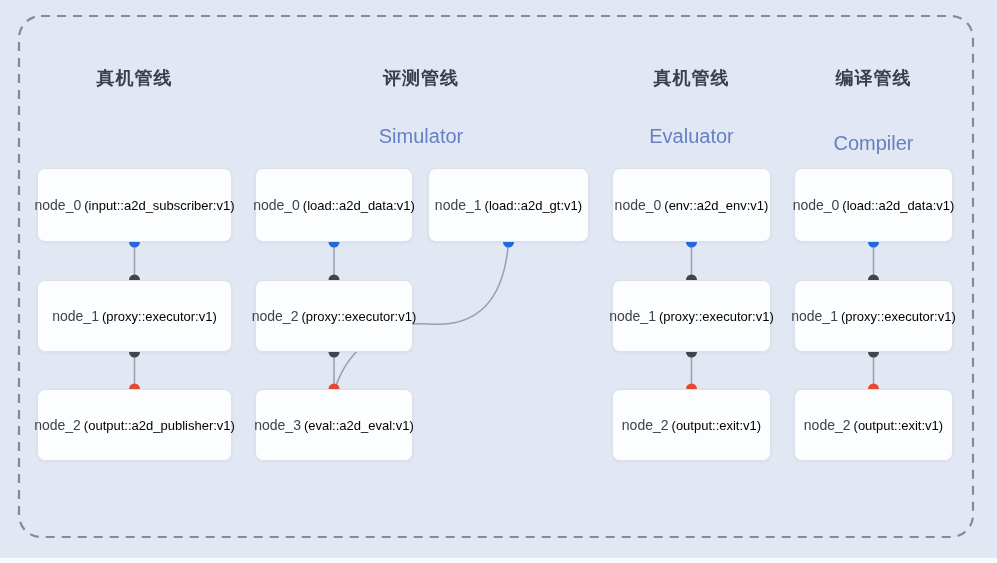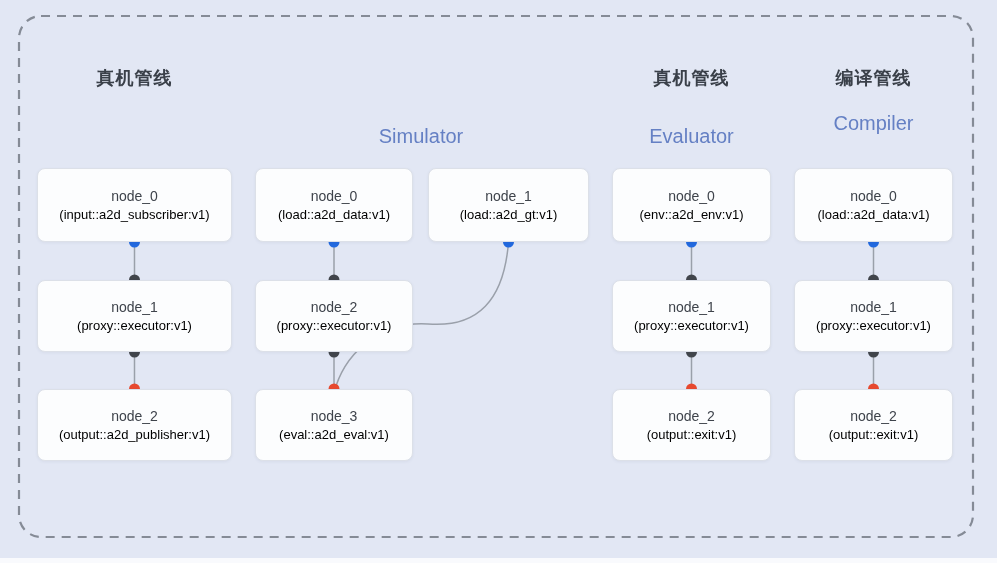--- a/index.html
+++ b/index.html
@@ -34,21 +34,21 @@
     font-weight:400;
     color:#6580c4;
   }
   .node{
     position:absolute;
     background:#fcfdfe;
     border:1px solid #dce0e8;
     border-radius:8px;
     box-shadow:0 1px 3px rgba(70,80,110,0.07);
     display:flex;
-    flex-direction:column;
+    flex-direction:row;
     align-items:center;
     justify-content:center;
     gap:3px;
     box-sizing:border-box;
   }
   .node-name{
     font-size:14px;
     color:#3e434b;
     line-height:16px;
   }
@@ -97,26 +97,27 @@
     <circle cx="691.5" cy="352" r="5.5" fill="#41454b"></circle>
     <circle cx="873.5" cy="352" r="5.5" fill="#41454b"></circle>
 
     <circle cx="134.5" cy="389" r="5.5" fill="#e7492f"></circle>
     <circle cx="334" cy="389" r="5.5" fill="#e7492f"></circle>
     <circle cx="691.5" cy="389" r="5.5" fill="#e7492f"></circle>
     <circle cx="873.5" cy="389" r="5.5" fill="#e7492f"></circle>
   </svg>
 
   <div class="col-title-cn" style="left:24.5px;top:66px;">真机管线</div>
+  <div class="col-title-cn" style="left:311px;top:66px;">评测管线</div>
   <div class="col-title-cn" style="left:581.5px;top:66px;">真机管线</div>
   <div class="col-title-cn" style="left:763.5px;top:66px;">编译管线</div>
 
   <div class="col-title-en" style="left:311px;top:125px;">Simulator</div>
   <div class="col-title-en" style="left:581.5px;top:125px;">Evaluator</div>
-  <div class="col-title-en" style="left:763.5px;top:112px;">Compiler</div>
+  <div class="col-title-en" style="left:763.5px;top:132px;">Compiler</div>
 
   <div class="node" style="left:37px;top:168px;width:195px;height:74px;">
     <div class="node-name">node_0</div>
     <div class="node-type">(input::a2d_subscriber:v1)</div>
   </div>
   <div class="node" style="left:37px;top:280px;width:195px;height:72px;">
     <div class="node-name">node_1</div>
     <div class="node-type">(proxy::executor:v1)</div>
   </div>
   <div class="node" style="left:37px;top:389px;width:195px;height:72px;">

